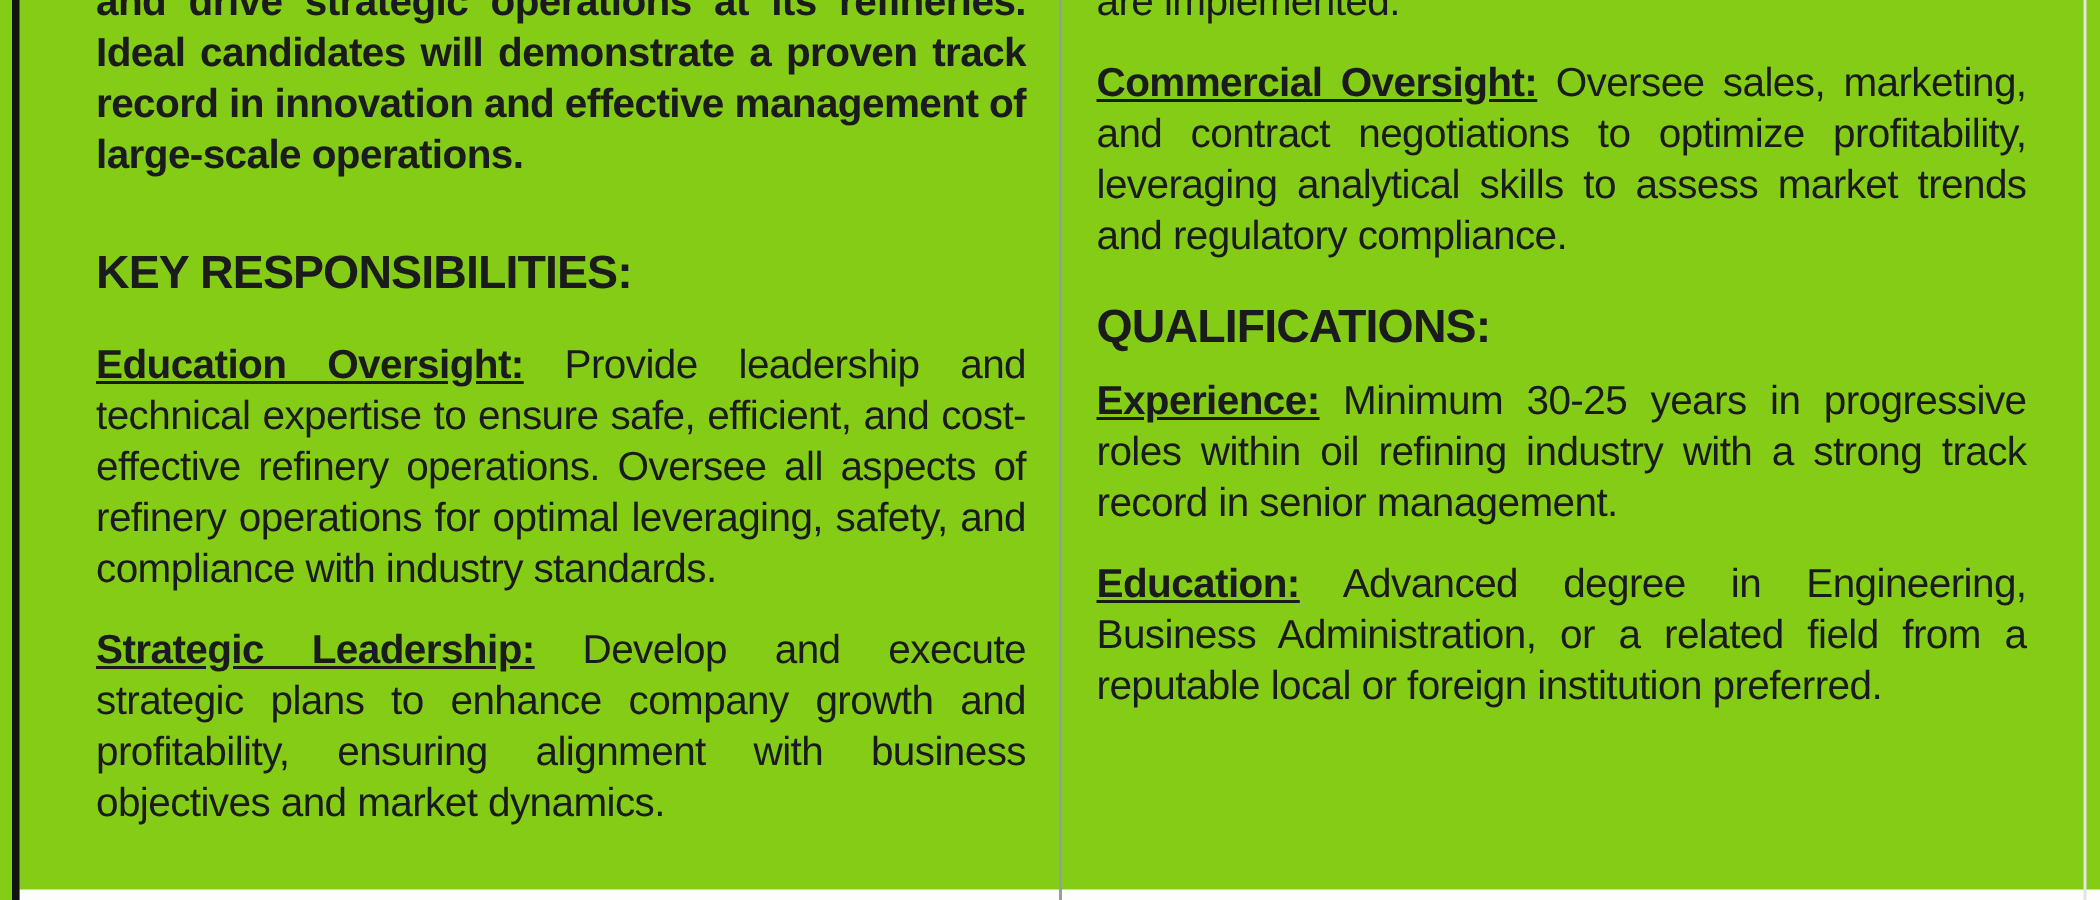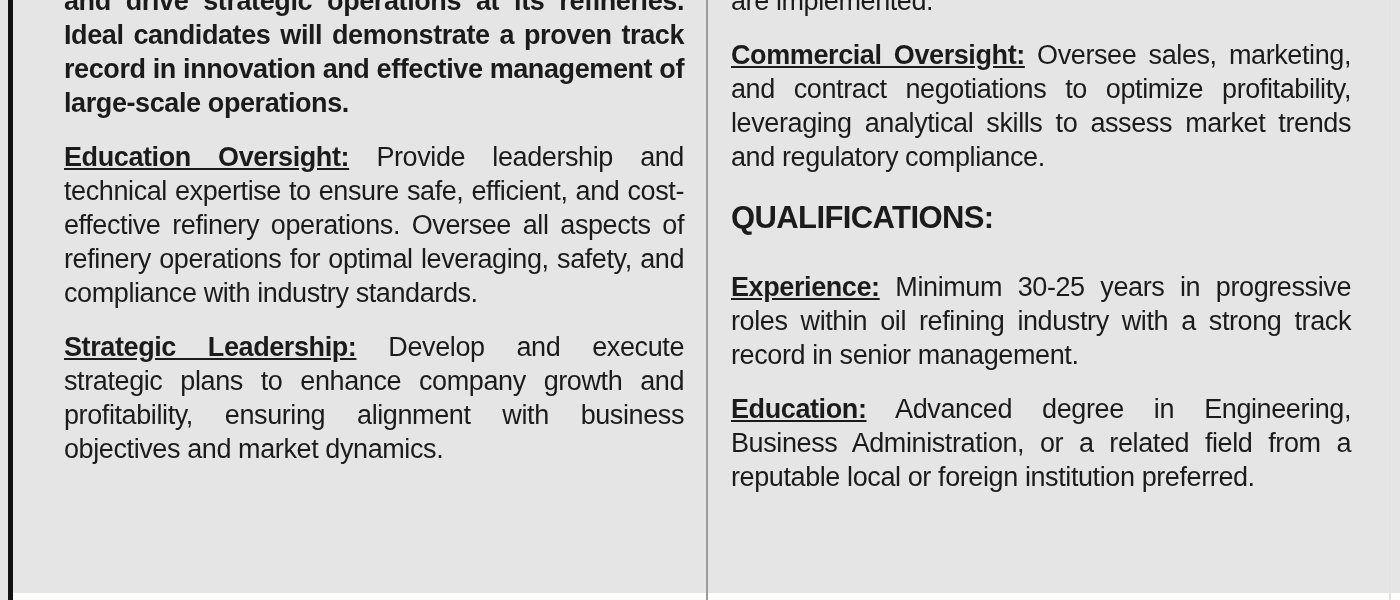--- a/index.html
+++ b/index.html
@@ -1,20 +1,20 @@
 <!DOCTYPE html>
 <html><head>
 <meta charset="utf-8">
 <style>
   html, body { margin: 0; padding: 0; }
   .page {
     position: relative;
     width: 1400px;
     height: 600px;
-    background: #e5e5e5;
+    background: #84cc16;
     overflow: hidden;
     font-family: "Liberation Sans", sans-serif;
     color: #1b1b1b;
   }
   .border-left {
     position: absolute;
     left: 8px; top: 0;
     width: 5px; height: 100%;
     background: #121212;
     z-index: 3;
@@ -64,36 +64,37 @@
   .lead { font-weight: bold; text-decoration: underline; }
   .section-heading {
     font-size: 31px;
     line-height: 36px;
     font-weight: bold;
     letter-spacing: -0.6px;
     text-align: left;
     margin: 0;
   }
   .heading-left  { margin: 44px 0 26px 0; }
-  .heading-right { margin: 26px 0 34px 0; }
+  .heading-right { margin: 26px 0 14px 0; }
 </style>
 </head>
 <body>
 
 <div class="page">
 
   <div class="border-left"></div>
   <div class="divider"></div>
   <div class="edge-right"></div>
   <div class="strip-bottom"></div>
 
   <div class="col col-left">
 
     <p class="intro">and drive strategic operations at its refineries. Ideal candidates will demonstrate a proven track record in innovation and effective management of large-scale operations.</p>
 
+    <h2 class="section-heading heading-left">KEY RESPONSIBILITIES:</h2>
 
     <p><span class="lead">Education Oversight:</span> <span>Provide leadership and technical expertise to ensure safe, efficient, and cost-effective refinery operations. Oversee all aspects of refinery operations for optimal leveraging, safety, and compliance with industry standards.</span></p>
 
     <p><span class="lead">Strategic Leadership:</span> <span>Develop and execute strategic plans to enhance company growth and profitability, ensuring alignment with business objectives and market dynamics.</span></p>
 
   </div>
 
   <div class="col col-right">
 
     <p class="fragment-top">are implemented.</p>

